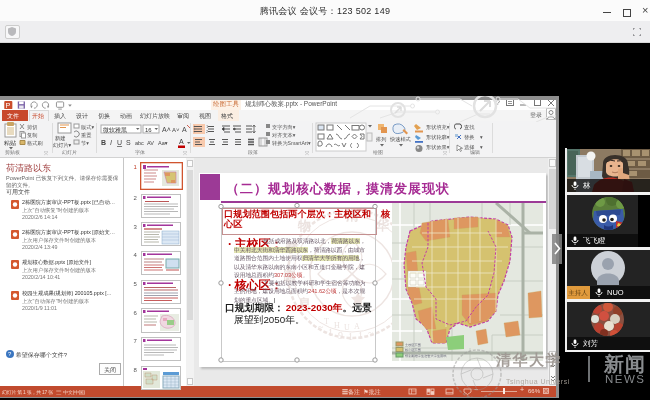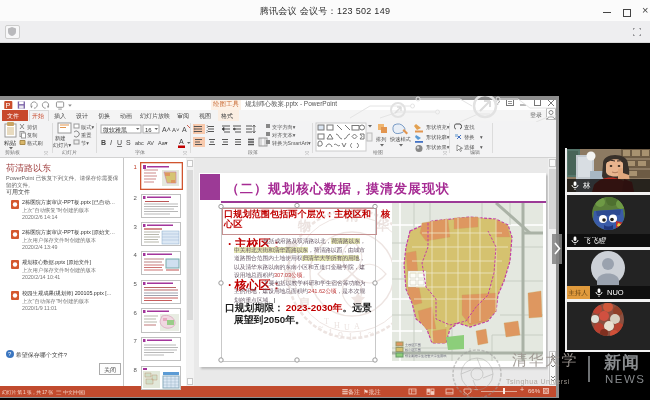--- a/index.html
+++ b/index.html
@@ -465,21 +465,21 @@
 <div class="abs st" style="left:263px;top:237px;">包括成府路及双清路以北，<b>荷清路以东</b>，</div>
 <div class="abs st" style="left:234px;top:245.5px;"><b>中关村北大街和清华西路以东</b>，荷清路以西，由城市</div>
 <div class="abs st" style="left:234px;top:254px;">道路围合范围内土地使用权<b>归清华大学所有的用地</b>，</div>
 <div class="abs st" style="left:234px;top:262.5px;">以及清华东路以南的东南小区和五道口金融学院，建</div>
 <div class="abs st" style="left:234px;top:271px;">设用地总面积约<span class="rr">307.03公顷</span>。</div>
 <div class="abs bt" style="left:228px;top:277px;"><span class="rb">· 核心区：</span></div>
 <div class="abs st" style="left:263px;top:278.5px;">主要包括以教学科研和学生宿舍等功能为</div>
 <div class="abs st" style="left:234px;top:287px;">主的用地，建设用地总面积约<span class="rr">241.62公顷</span>，是本次规</div>
 <div class="abs st" style="left:234px;top:295.5px;">划的重点区域。<span style="color:#111;">|</span></div>
 <div class="abs" style="left:225px;top:302px;font-size:9.8px;font-weight:bold;color:#1a1a1a;z-index:6;">口规划期限： <span style="color:#c00000;">2023-2030年</span>。远景</div>
-<div class="abs" style="left:234px;top:313.5px;font-size:9.8px;font-weight:bold;color:#1a1a1a;z-index:6;">展望到2050年。</div>
+<div class="abs" style="left:234px;top:313.5px;font-size:9.8px;font-weight:normal;color:#1a1a1a;z-index:6;">展望到2050年。</div>
 
 <svg class="abs" style="left:392px;top:203px;z-index:6;" width="151" height="158" viewBox="0 0 151 158">
  <rect width="151" height="158" fill="#e4e8e0"></rect>
  <g stroke="#ffffff" stroke-width="1.5" fill="none">
   <path d="M8 0 V158 M0 22 H151 M0 58 H72 M0 96 H38 M0 128 H30"></path>
  </g>
  <g stroke="#c8cec4" stroke-width="1" fill="none">
   <path d="M22 0 V158 M38 0 V96 M60 22 V158 M90 0 V14 M118 0 V22 M78 145 V158 M100 132 V158"></path>
   <path d="M0 40 H22 M0 76 H22 M0 112 H22 M0 145 H60 M112 44 H151 M112 78 H151 M108 112 H151 M100 132 H151"></path>
  </g>
@@ -597,21 +597,21 @@
       <ellipse cx="53" cy="17" rx="1.3" ry="0.9" fill="#3a2c20"></ellipse>
   <path d="M46 23 q3 1.5 6 0" stroke="#a06a4e" fill="none" stroke-width="0.8"></path>
   <path d="M40 13 q5 -3 9 -1 M51 12 q4 -1 6 1" stroke="#2e2620" fill="none" stroke-width="1"></path>
  </svg>
  <div class="namebar"><svg style="position:absolute;left:5px;top:2px;" width="8" height="9" viewBox="0 0 8 9" fill="#fff">
         <rect x="2.6" y="0.5" width="2.8" height="4.5" rx="1.4"></rect>
         <path d="M1 4 C1 7.5 7 7.5 7 4" stroke="#fff" fill="none" stroke-width="0.9"></path>
         <path d="M4 7.5 V9" stroke="#fff" stroke-width="0.9"></path>
       </svg><span style="margin-left:17px;">林</span></div>
 </div>
-<div class="abs tile" style="left:566px;top:194px;width:84px;height:53px;font-style:italic;">
+<div class="abs tile" style="left:566px;top:194px;width:72px;height:53px;">
  <svg style="position:absolute;left:26px;top:3px;" width="33" height="33" viewBox="0 0 33 33">
   <defs>
         <clipPath id="c2">
           <circle cx="16.5" cy="16.5" r="16.5"></circle>
         </clipPath>
       </defs>
   <g clip-path="url(#c2)">
    <rect width="33" height="33" fill="#5a7d3a"></rect>
    <circle cx="8" cy="5" r="5" fill="#6e9a45"></circle>
         <circle cx="20" cy="3" r="6" fill="#4e7030"></circle>
@@ -660,31 +660,36 @@
    <circle cx="4" cy="16" r="4" fill="#e0e0d8"></circle>
         <circle cx="13" cy="13" r="5" fill="#d05040"></circle>
         <circle cx="24" cy="16" r="5" fill="#d8d0c0"></circle>
    <circle cx="8" cy="25" r="5" fill="#b84030"></circle>
         <circle cx="18" cy="23" r="5" fill="#e8e0d0"></circle>
         <circle cx="28" cy="25" r="5" fill="#b84430"></circle>
    <circle cx="13" cy="30" r="4" fill="#803020"></circle>
         <circle cx="23" cy="31" r="4" fill="#d05038"></circle>
   </g>
  </svg>
+ <div class="namebar"><svg style="position:absolute;left:5px;top:2px;" width="8" height="9" viewBox="0 0 8 9" fill="#fff">
+        <rect x="2.6" y="0.5" width="2.8" height="4.5" rx="1.4"></rect>
+        <path d="M1 4 C1 7.5 7 7.5 7 4" stroke="#fff" fill="none" stroke-width="0.9"></path>
+        <path d="M4 7.5 V9" stroke="#fff" stroke-width="0.9"></path>
+      </svg><span style="margin-left:17px;">刘芳</span></div>
 </div>
 
 <div class="abs" style="left:564.5px;top:148px;width:2px;height:203px;background:#ececec;z-index:8;"></div>
 <div class="abs" style="left:564.5px;top:192px;width:86px;height:2.5px;background:#f2f2f2;z-index:8;"></div>
 <div class="abs" style="left:564.5px;top:247px;width:86px;height:2.5px;background:#f2f2f2;z-index:8;"></div>
 <div class="abs" style="left:564.5px;top:299px;width:86px;height:2.5px;background:#f2f2f2;z-index:8;"></div>
 <div class="abs" style="left:564.5px;top:350px;width:86px;height:2px;background:#f2f2f2;z-index:8;"></div>
 
 <svg class="abs" style="left:450px;top:347px;z-index:8;opacity:.5;" width="54" height="50" viewBox="0 0 54 50">
  <circle cx="27" cy="27" r="24" fill="none" stroke="#9a9a98" stroke-width="1.5" stroke-dasharray="3 1.5"></circle>
  <circle cx="27" cy="27" r="16" fill="none" stroke="#9a9a98" stroke-width="0.8"></circle>
  <circle cx="27" cy="27" r="6" fill="none" stroke="#9a9a98" stroke-width="0.8"></circle>
  <path d="M27 11 L31 21 M27 43 L23 33 M11 27 L21 23 M43 27 L33 31" stroke="#9a9a98" stroke-width="0.8"></path>
 </svg>
-<div class="abs" style="left:496px;top:351px;font-size:15px;color:rgba(158,152,146,.95);z-index:30;font-weight:normal;letter-spacing:1.5px;margin-left:16px;">清华大学</div>
+<div class="abs" style="left:496px;top:351px;font-size:15px;color:rgba(158,152,146,.95);z-index:30;font-weight:bold;letter-spacing:1.5px;">清华大学</div>
 <div class="abs" style="left:506px;top:378px;font-size:7px;color:rgba(170,163,155,.9);z-index:30;letter-spacing:0.5px;">Tsinghua Universi</div>
 <div class="abs" style="left:588px;top:356px;width:1.5px;height:26px;background:#6e7173;z-index:5;"></div>
-<div class="abs" style="left:604px;top:351px;font-size:17px;color:#8a8d90;z-index:5;font-weight:bold;letter-spacing:1px;">新闻</div>
+<div class="abs" style="left:604px;top:351px;font-size:20px;color:#8a8d90;z-index:5;font-weight:bold;letter-spacing:1px;">新闻</div>
 <div class="abs" style="left:605px;top:373px;font-size:11.5px;color:#85888b;z-index:5;letter-spacing:1.5px;">NEWS</div>
 
 </body></html>

